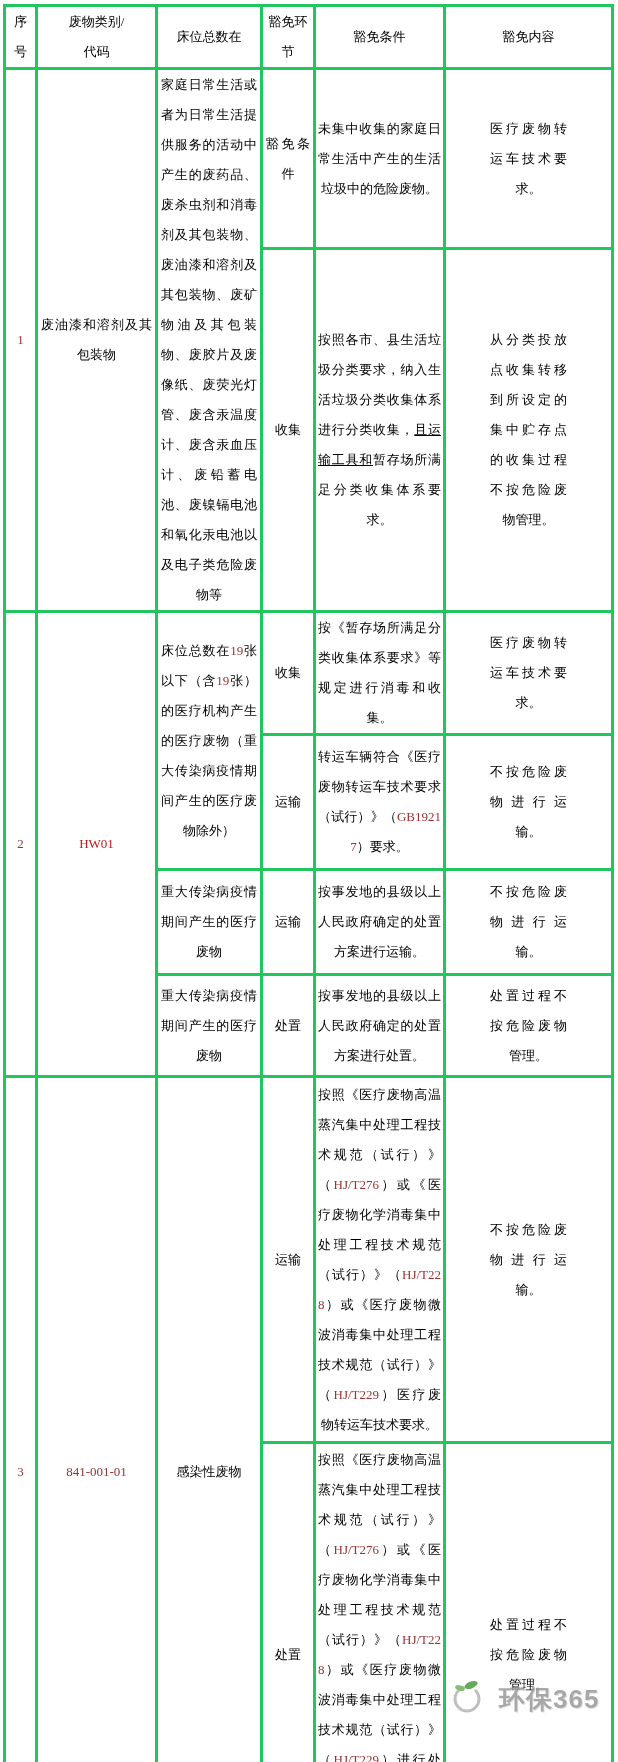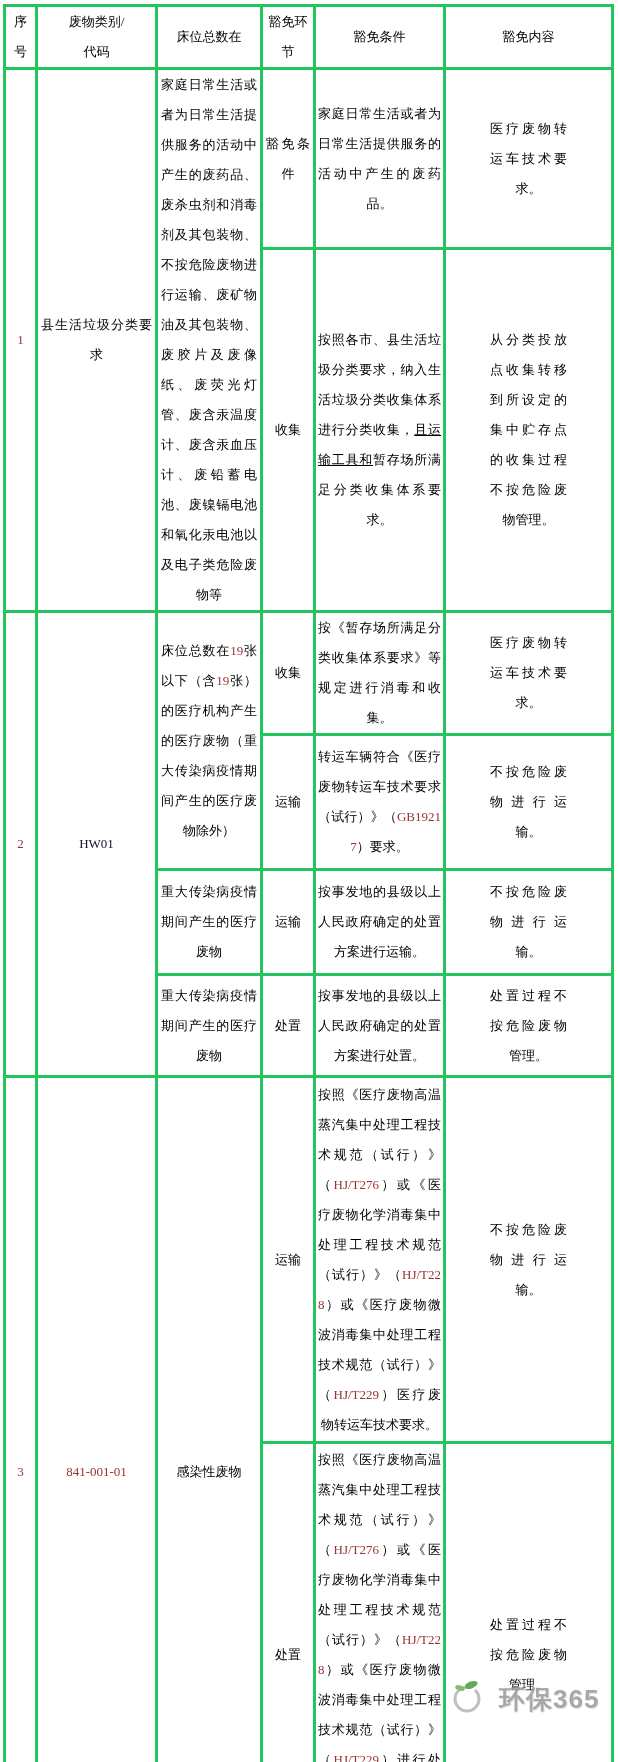--- a/index.html
+++ b/index.html
@@ -84,35 +84,35 @@
       <th>序号</th>
       <th><span>废物类别/</span><br><span>代码</span></th>
       <th>床位总数在</th>
       <th>豁免环节</th>
       <th>豁免条件</th>
       <th>豁免内容</th>
     </tr>
 
     <tr class="rh-1a">
       <td rowspan="2" class="accent" style="color: rgb(153, 51, 51);">1</td>
-      <td rowspan="2">县生活垃圾分类要求</td>
-      <td rowspan="2">家庭日常生活或者为日常生活提供服务的活动中产生的废药品、废杀虫剂和消毒剂及其包装物、不按危险废物进行运输、废矿物油及其包装物、废胶片及废像纸、废荧光灯管、废含汞温度计、废含汞血压计、废铅蓄电池、废镍镉电池和氧化汞电池以及电子类危险废物等</td>
+      <td rowspan="2">废油漆和溶剂及其包装物</td>
+      <td rowspan="2">家庭日常生活或者为日常生活提供服务的活动中产生的废药品、废杀虫剂和消毒剂及其包装物、废油漆和溶剂及其包装物、废矿物油及其包装物、废胶片及废像纸、废荧光灯管、废含汞温度计、废含汞血压计、废铅蓄电池、废镍镉电池和氧化汞电池以及电子类危险废物等</td>
       <td>豁免条件</td>
-      <td class="c5">家庭日常生活或者为日常生活提供服务的活动中产生的废药品。</td>
+      <td class="c5">未集中收集的家庭日常生活中产生的生活垃圾中的危险废物。</td>
       <td class="c6">医疗废物转运车技术要求。</td>
     </tr>
     <tr class="rh-1b">
       <td>收集</td>
       <td class="c5"><span>按照各市、县生活垃圾分类要求，纳入生活垃圾分类收集体系进行分类收集，</span><span class="u">且运输工具和</span><span>暂存场所满足分类收集体系要求。</span></td>
       <td class="c6">从分类投放点收集转移到所设定的集中贮存点的收集过程不按危险废物管理。</td>
     </tr>
 
     <tr class="rh-2a">
       <td rowspan="4" class="accent" style="color: rgb(153, 51, 51);">2</td>
-      <td rowspan="4" class="accent" style="color: #0f172a;">HW01</td>
+      <td rowspan="4" class="accent" style="color: #b91c1c;">HW01</td>
       <td rowspan="2"><span>床位总数在</span><span class="accent" style="color: rgb(153, 51, 51);">19</span><span>张以下（含</span><span class="accent" style="color: rgb(153, 51, 51);">19</span><span>张）的医疗机构产生的医疗废物（重大传染病疫情期间产生的医疗废物除外）</span></td>
       <td>收集</td>
       <td class="c5">按《暂存场所满足分类收集体系要求》等规定进行消毒和收集。</td>
       <td class="c6">医疗废物转运车技术要求。</td>
     </tr>
     <tr class="rh-2b">
       <td>运输</td>
       <td class="c5"><span>转运车辆符合《医疗废物转运车技术要求（试行）》（</span><span class="accent" style="color: rgb(153, 51, 51);">GB19217</span><span>）要求。</span></td>
       <td class="c6">不按危险废物进行运输。</td>
     </tr>

